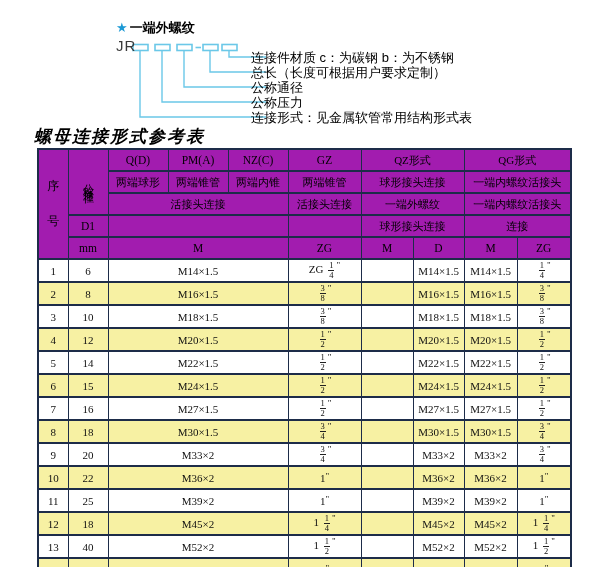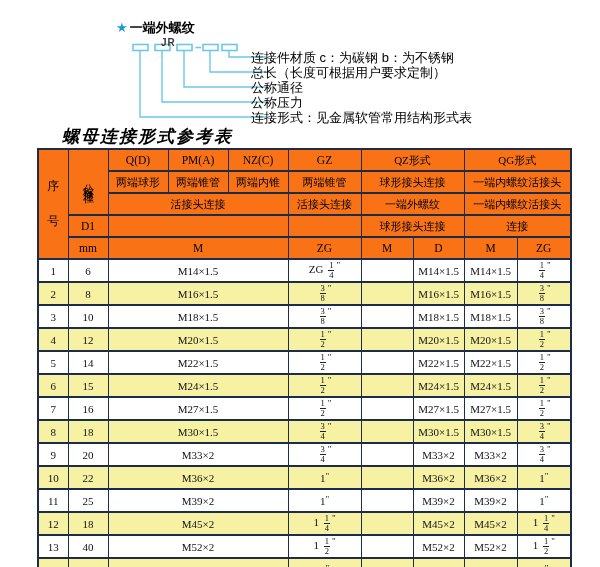--- a/index.html
+++ b/index.html
@@ -1,32 +1,32 @@
 <!DOCTYPE html>
 <html><head>
 <meta charset="utf-8">
 <style>
   html,body{margin:0;padding:0;}
   body{width:600px;height:567px;background:#ffffff;position:relative;overflow:hidden;
        font-family:"Liberation Sans","DejaVu Sans",sans-serif;}
   #diagram-svg{position:absolute;left:0;top:0;}
   .diag-heading{position:absolute;left:116px;top:19px;font-size:13px;font-weight:bold;color:#000;}
   .diag-heading .star{color:#1b99d5;margin-right:2px;}
-  .code-prefix{position:absolute;left:116px;top:37px;font-size:10px;font-weight:bold;color:#3a3a3a;
-               font-family:"Liberation Sans",sans-serif;letter-spacing:1px;margin-left:45px;}
+  .code-prefix{position:absolute;left:116px;top:37px;font-size:15px;font-weight:normal;color:#3a3a3a;
+               font-family:"Liberation Sans",sans-serif;letter-spacing:1px;}
   .code-label{position:absolute;left:251px;height:15px;line-height:15px;font-size:13px;
               font-weight:400;color:#000;white-space:nowrap;}
   .table-title{position:absolute;left:34px;top:125px;font-size:17px;font-weight:bold;font-style:italic;
-               color:#000;letter-spacing:2px;font-family:"Liberation Serif","DejaVu Serif",serif;margin-left:28px;}
+               color:#000;letter-spacing:2px;font-family:"Liberation Serif","DejaVu Serif",serif;}
   table.ref{position:absolute;left:37px;top:148px;width:533px;border-collapse:collapse;
             table-layout:fixed;border:2px solid #1d2c49;
             font-family:"Liberation Serif","DejaVu Serif",serif;}
   table.ref th,table.ref td{border:1px solid #1d2c49;border-top-width:2px;padding:0;
             text-align:center;vertical-align:middle;overflow:hidden;}
-  thead th{background:#f97316;font-weight:normal;font-size:11px;color:#000;height:20px;}
+  thead th{background:#a21caf;font-weight:normal;font-size:11px;color:#000;height:20px;}
   thead th.latin{font-size:11.5px;}
   tbody td{height:21px;font-size:11px;color:#111;background:#ffffff;}
   tbody tr:nth-child(even) td{background:#f7f1a3;}
   .seq-stack{display:flex;flex-direction:column;align-items:center;gap:18px;font-size:12px;}
   .vert{writing-mode:vertical-rl;text-orientation:upright;letter-spacing:3px;font-size:11px;
         display:inline-block;line-height:1;}
   .fr{display:inline-flex;flex-direction:column;vertical-align:middle;line-height:1.1;
       font-size:8.5px;margin:0 2px;}
   .fr b{font-weight:normal;display:block;padding:0 1px;}
   .fr b:first-child{border-bottom:1px solid #222;}

